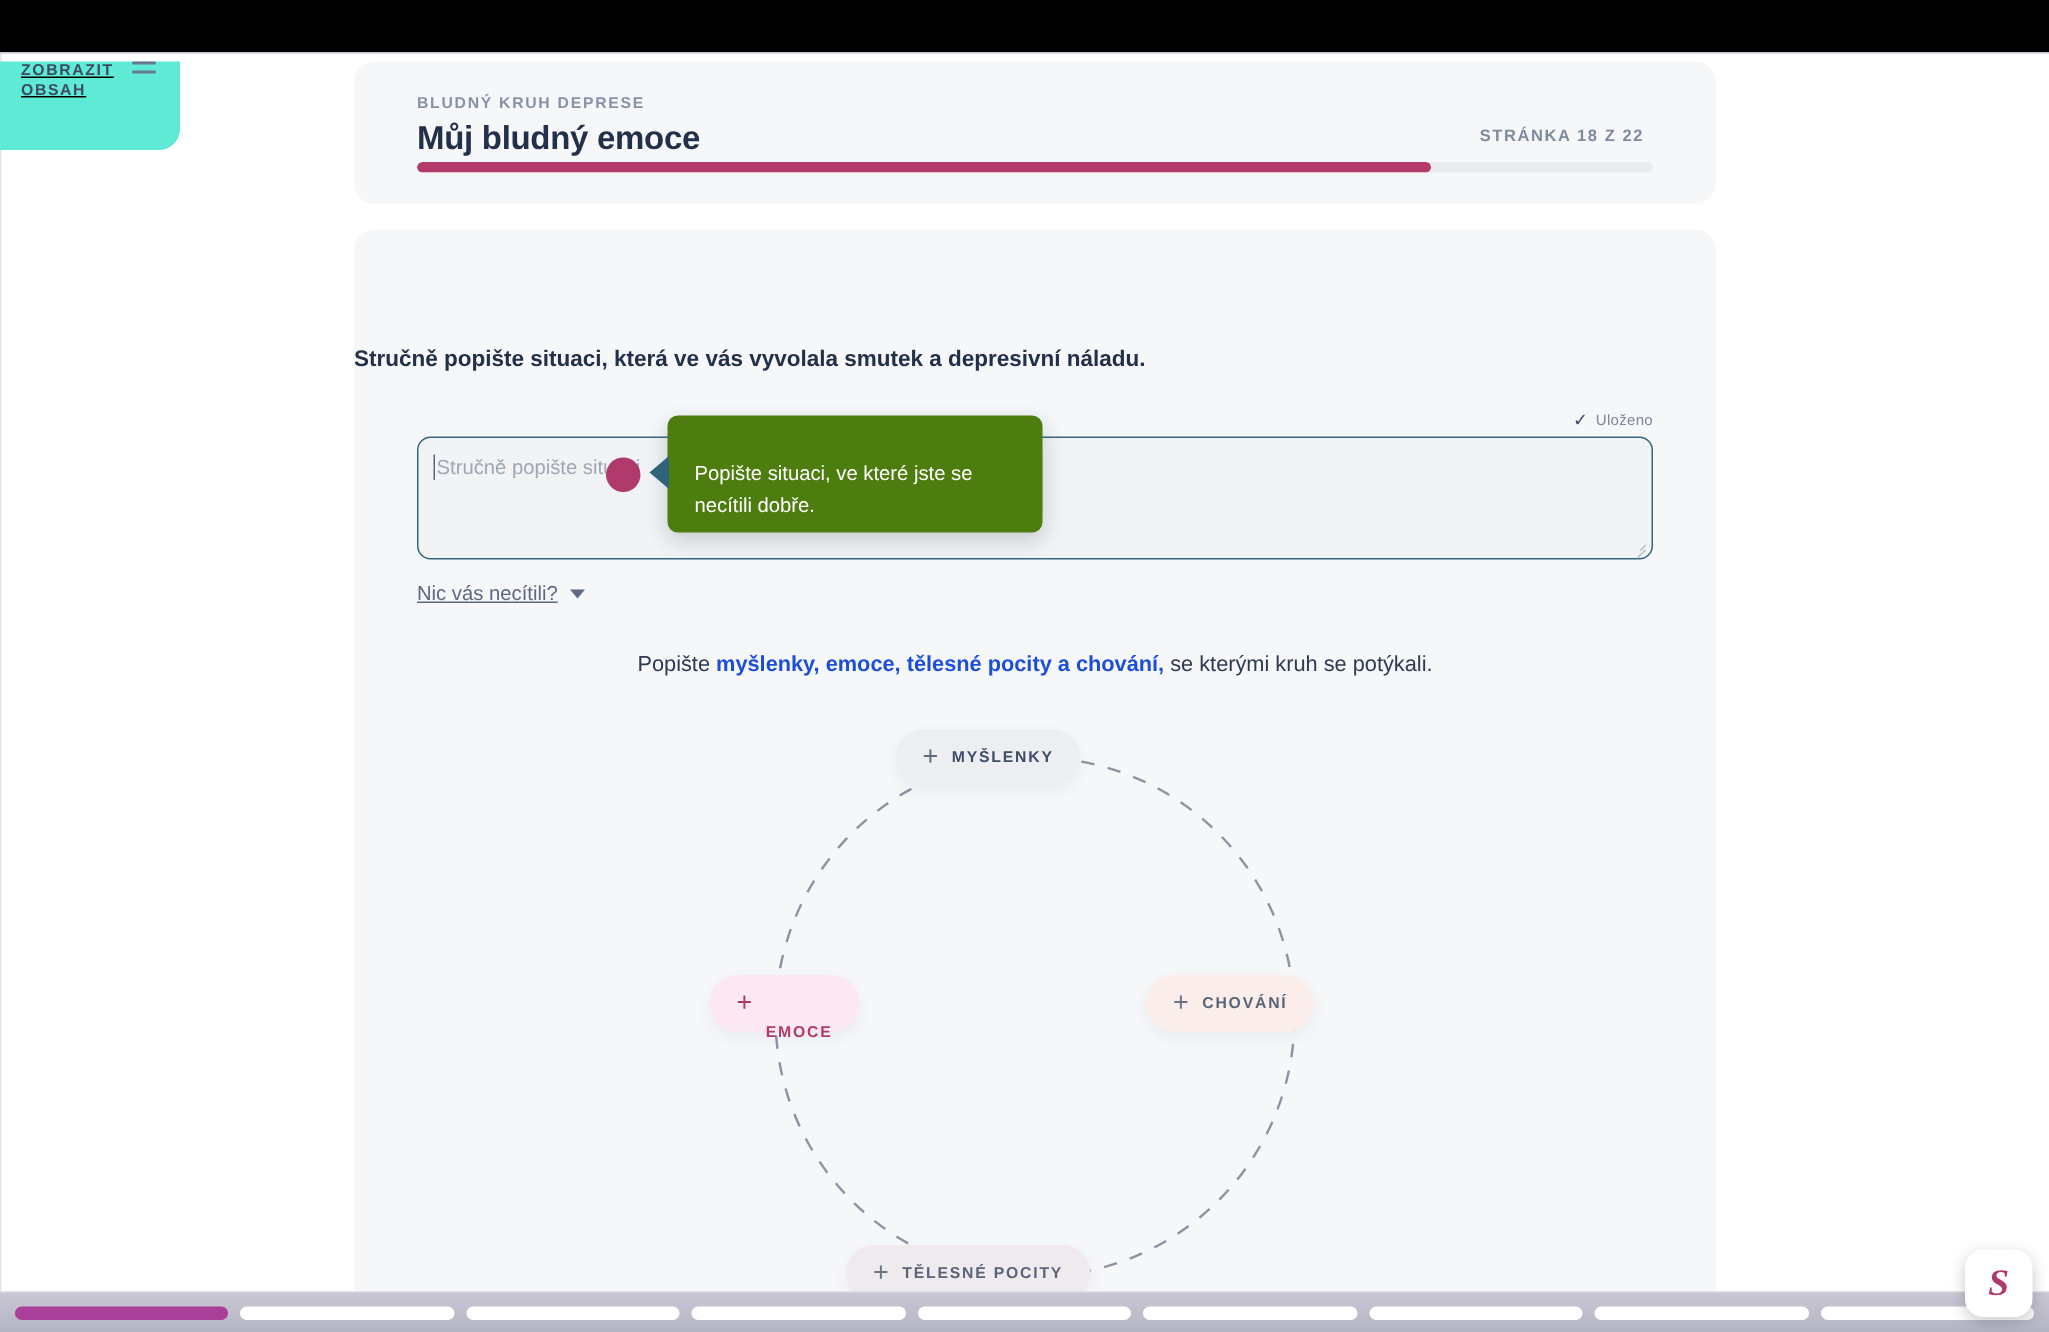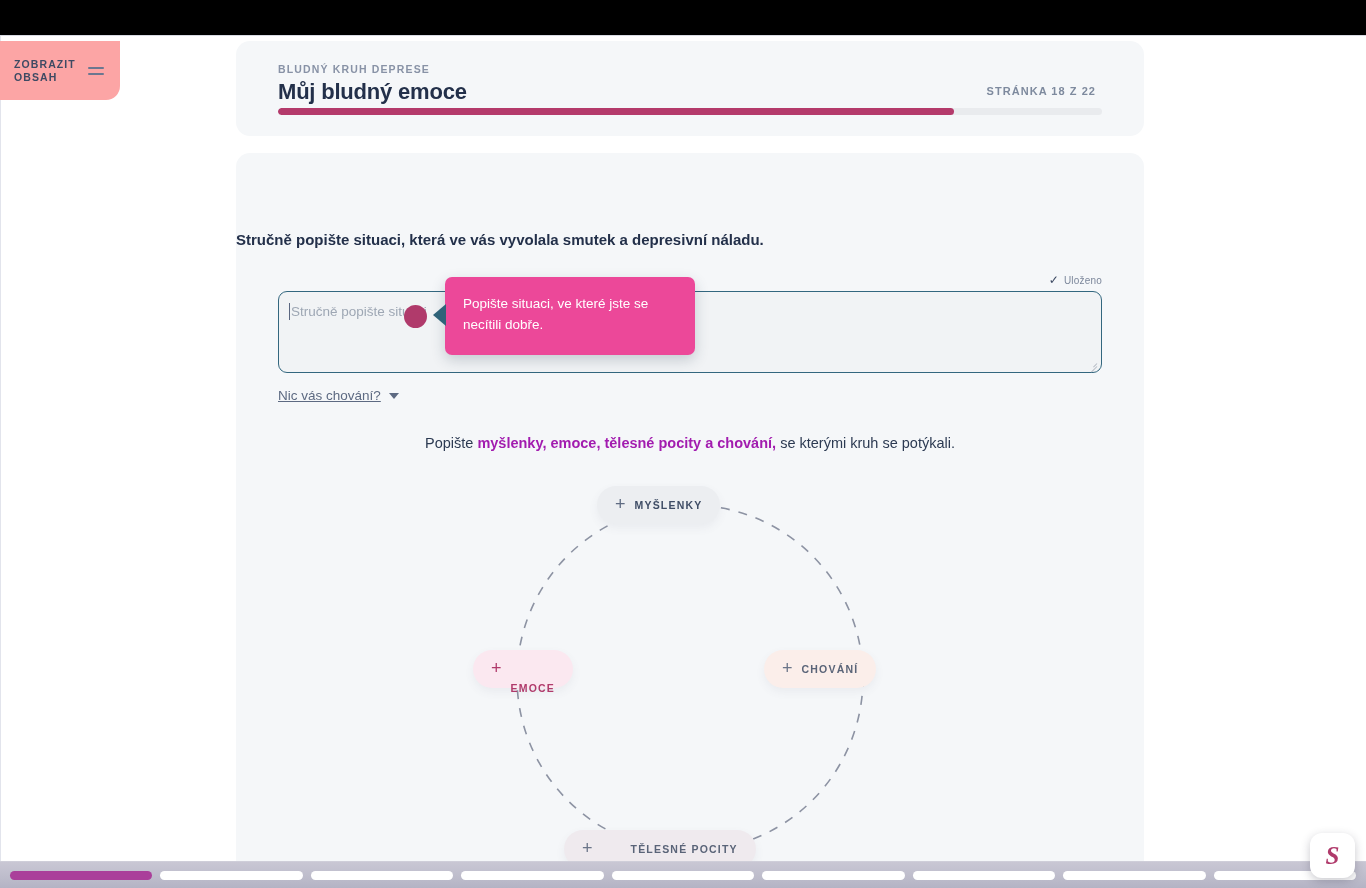--- a/index.html
+++ b/index.html
@@ -26,25 +26,26 @@
   
   #left-edge-rule {
     position: absolute; left: 0; top: 0; width: 1px; height: 826px;
     background: #e2e4ec;
   }
 
   
   #contents-toggle {
     position: absolute; left: 0; top: 5px;
     width: 120px; height: 59px;
-    background: #fca5a5;
+    background: #5eead4;
     border-bottom-right-radius: 14px;
-    display: flex; align-items: center; justify-content: space-between;
+    display: flex; justify-content: space-between;
     padding: 0 16px 0 14px;
     cursor: pointer;
+    text-decoration: underline;
   }
   #contents-toggle .ct-label {
     font-size: 10.5px; font-weight: 700; letter-spacing: 1.1px;
     color: #3e4a63; line-height: 13px; text-transform: uppercase;
   }
   .hamburger { width: 16px; display: flex; flex-direction: column; gap: 4px; }
   .hamburger i { display: block; height: 2px; background: #6b7790; border-radius: 2px; }
 
   
   .card {
@@ -116,24 +117,24 @@
 
   
   #tooltip-anchor-dot {
     position: absolute; left: 404px; top: 269px;
     width: 23px; height: 23px; border-radius: 50%;
     background: #b03a6b;
     z-index: 6;
   }
   #tooltip {
     position: absolute; left: 445px; top: 241px; width: 250px; height: 78px;
-    background: #ec4899; border-radius: 7px;
+    background: #4d7c0f; border-radius: 7px;
     box-shadow: 0 5px 14px rgba(40,60,80,.22);
     z-index: 7;
-    padding: 16px 18px;
+    padding: 28px 18px;
   }
   #tooltip .tip-text {
     color: #ffffff; font-size: 13.5px; line-height: 21px;
   }
   #tooltip::before {
     content: ""; position: absolute; left: -12px; top: 27px;
     width: 0; height: 0;
     border-top: 11px solid transparent;
     border-bottom: 11px solid transparent;
     border-right: 13px solid #2f6379;
@@ -153,21 +154,21 @@
     border-left: 5px solid transparent;
     border-right: 5px solid transparent;
     border-top: 6px solid #5d6a82;
   }
 
   
   #prompt-two {
     position: absolute; left: 0; top: 282px; width: 908px; text-align: center;
     font-size: 14.5px; color: #2c3a52;
   }
-  #prompt-two b { font-weight: 700; color: #a21caf; }
+  #prompt-two b { font-weight: 700; color: #1d4ed8; }
 
   
   #diagram {
     position: absolute; left: 237px; top: 315px; width: 434px; height: 420px;
   }
   #diagram svg { position: absolute; left: 0; top: 0; }
 
   .node {
     position: absolute;
     height: 38px;
@@ -252,21 +253,21 @@
     <div id="answer-box">
       <div id="answer-caret"></div>
       <div id="answer-placeholder">Stručně popište situaci</div>
       <span id="answer-grip">
         <i></i>
           <i></i>
       </span>
     </div>
 
     <div id="hint-link">
-      <span class="hl-text">Nic vás chování?</span>
+      <span class="hl-text">Nic vás necítili?</span>
       <span class="caret-down"></span>
     </div>
 
     <div id="prompt-two">
       <span>Popište </span><b>myšlenky, emoce, tělesné pocity a chování,</b><span> se kterými kruh se potýkali.</span>
     </div>
 
     <div id="diagram">
       <svg width="434" height="420">
         <circle cx="217" cy="210" r="173" fill="none" stroke="#8d93a3" stroke-width="1.6" stroke-dasharray="9 9"></circle>
@@ -277,21 +278,21 @@
         <span class="node-label" style="color:#3f4d66;">MYŠLENKY</span>
       </div>
 
       <div class="node" id="node-right" style="left:291px; top:182px; background:#fbeeea;">
         <span class="plus" style="color:#6b7589;">+</span>
         <span class="node-label" style="color:#5a6478;">CHOVÁNÍ</span>
       </div>
 
       <div class="node" id="node-bottom" style="left:91px; top:362px; background:#efeaee;">
         <span class="plus" style="color:#6b7589;">+</span>
-        <span class="node-label" style="color:#5a6478;margin-left:29px;">TĚLESNÉ POCITY</span>
+        <span class="node-label" style="color:#5a6478;">TĚLESNÉ POCITY</span>
       </div>
 
       <div class="node" id="node-left" style="left:0px; top:182px; background:#fbe8f0;">
         <span class="plus" style="color:#b03a6b;">+</span>
         <span class="node-label" style="color:#b03a6b;margin-top:37px;">EMOCE</span>
       </div>
     </div>
 
     <div id="tooltip-anchor-dot" style="left:168px; top:152px;"></div>
     <div id="tooltip" style="left:209px; top:124px;">

